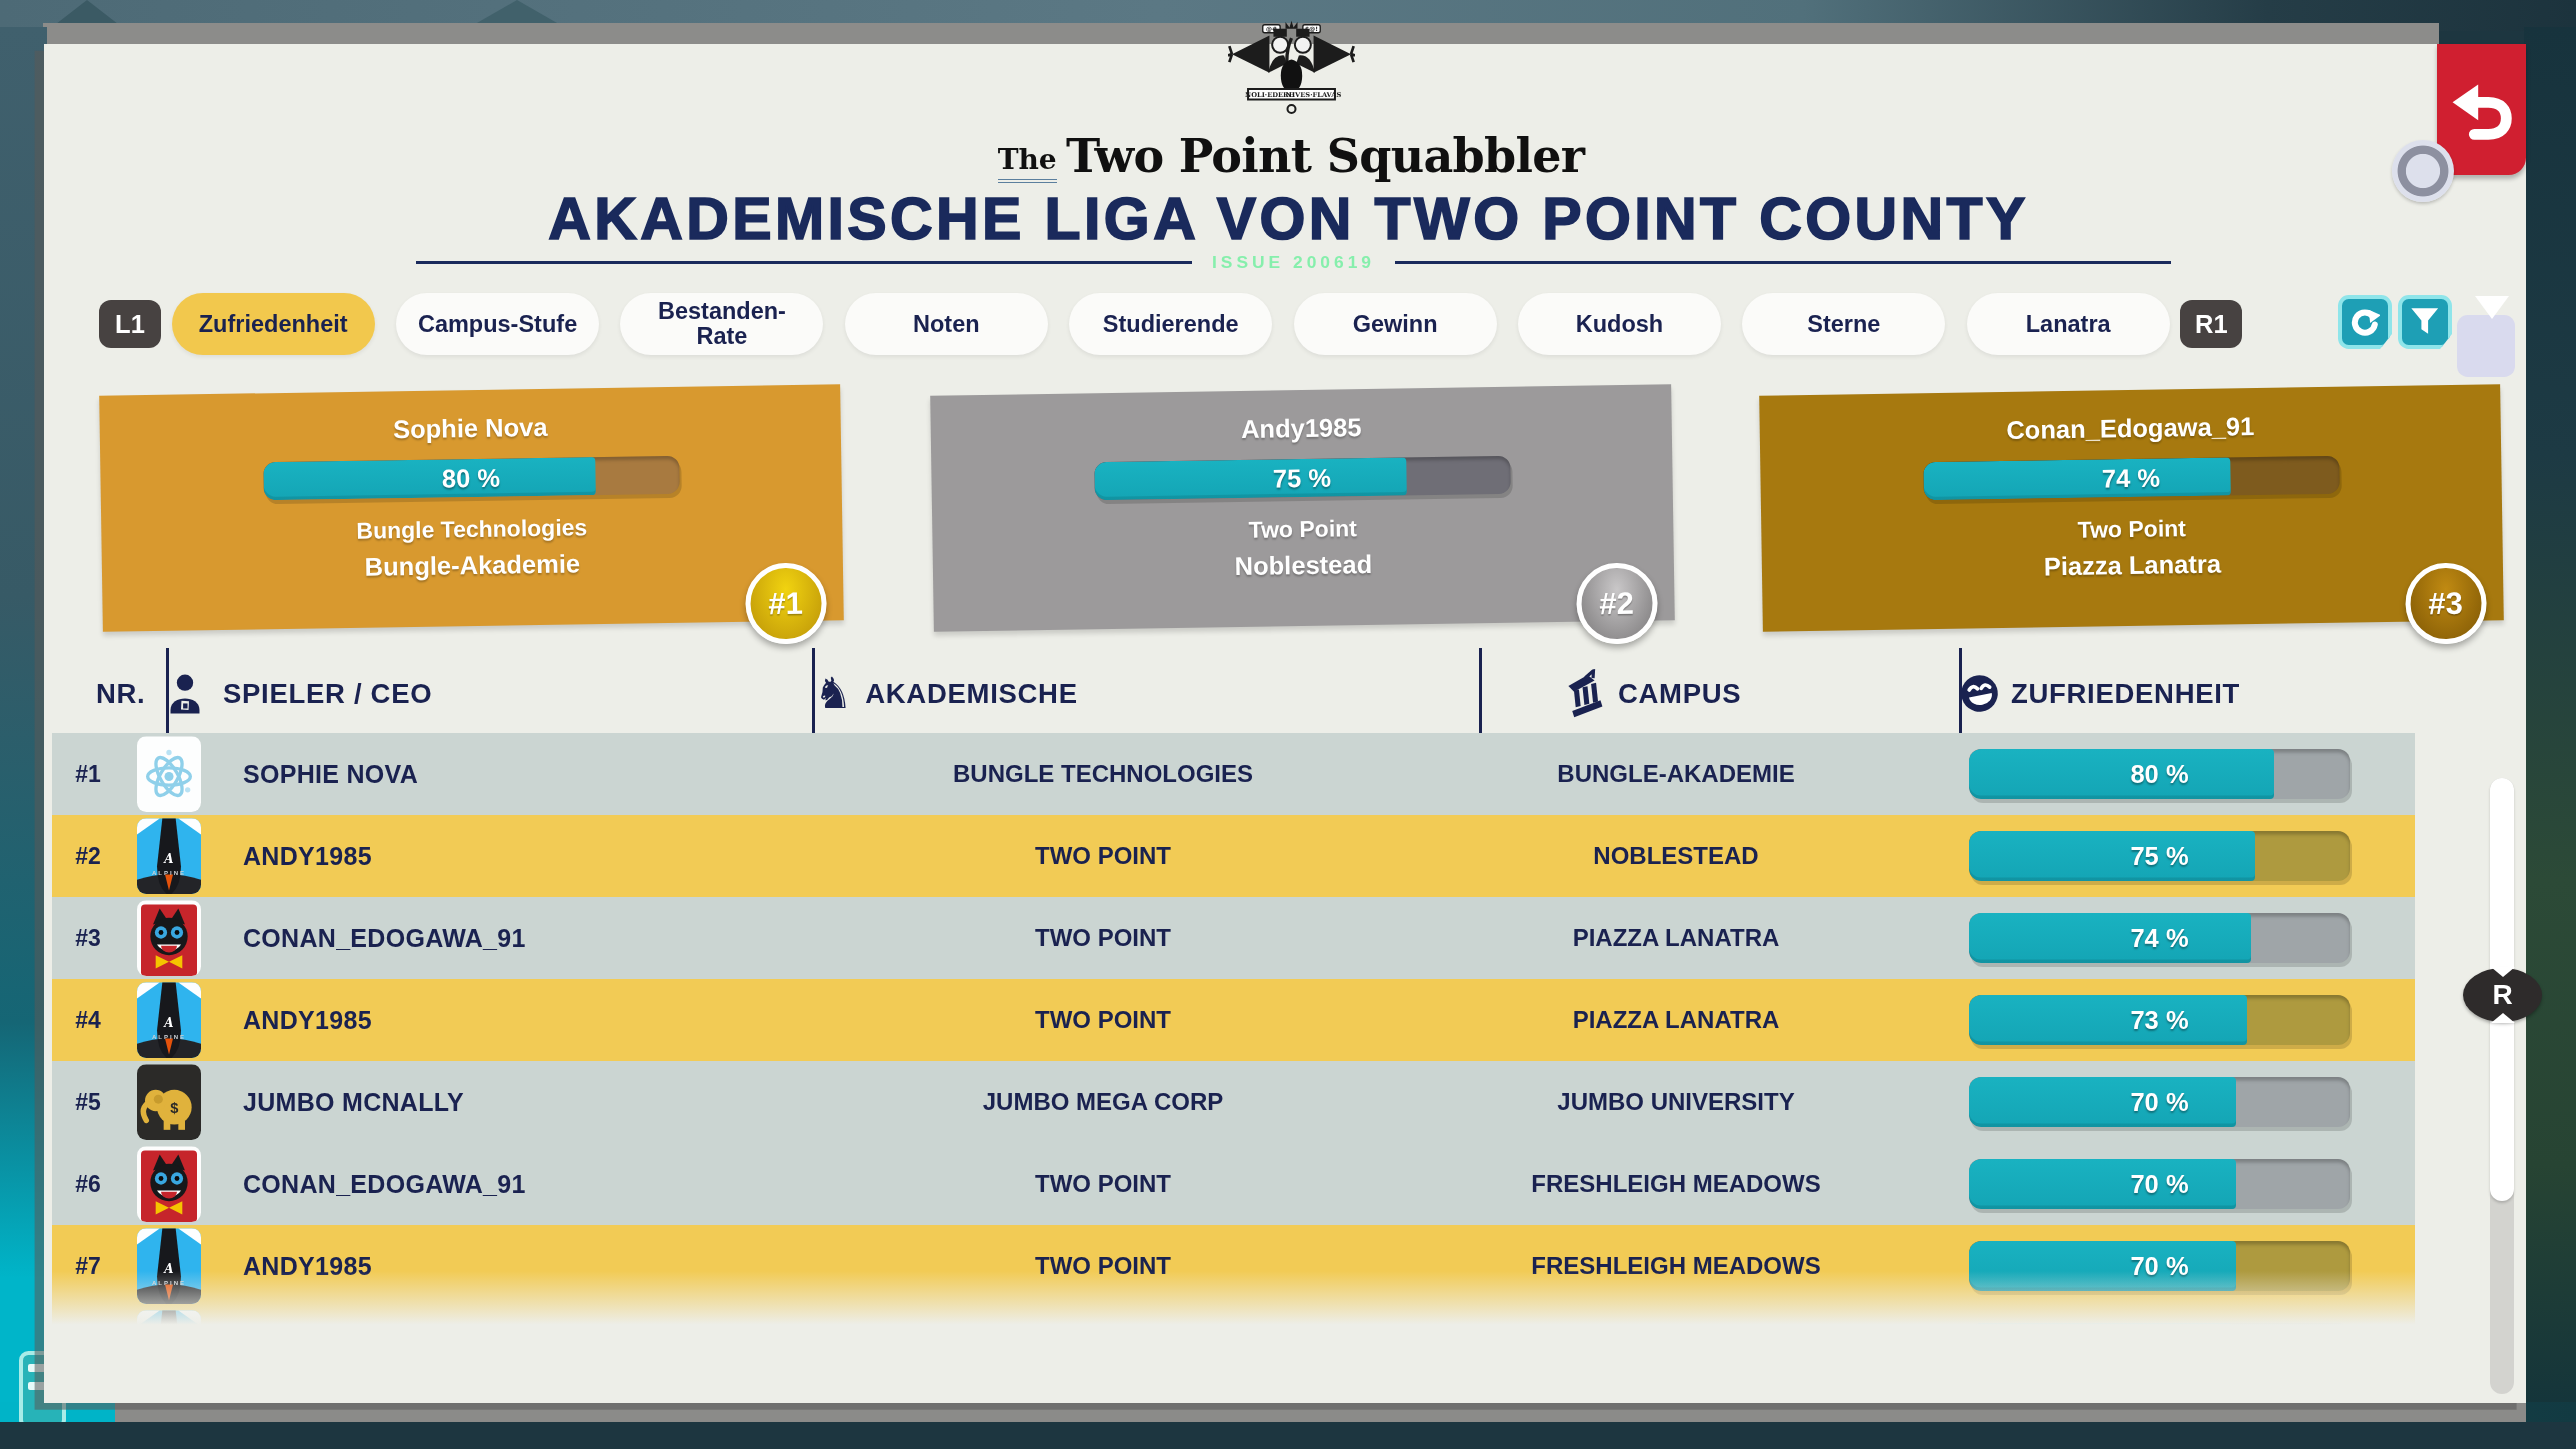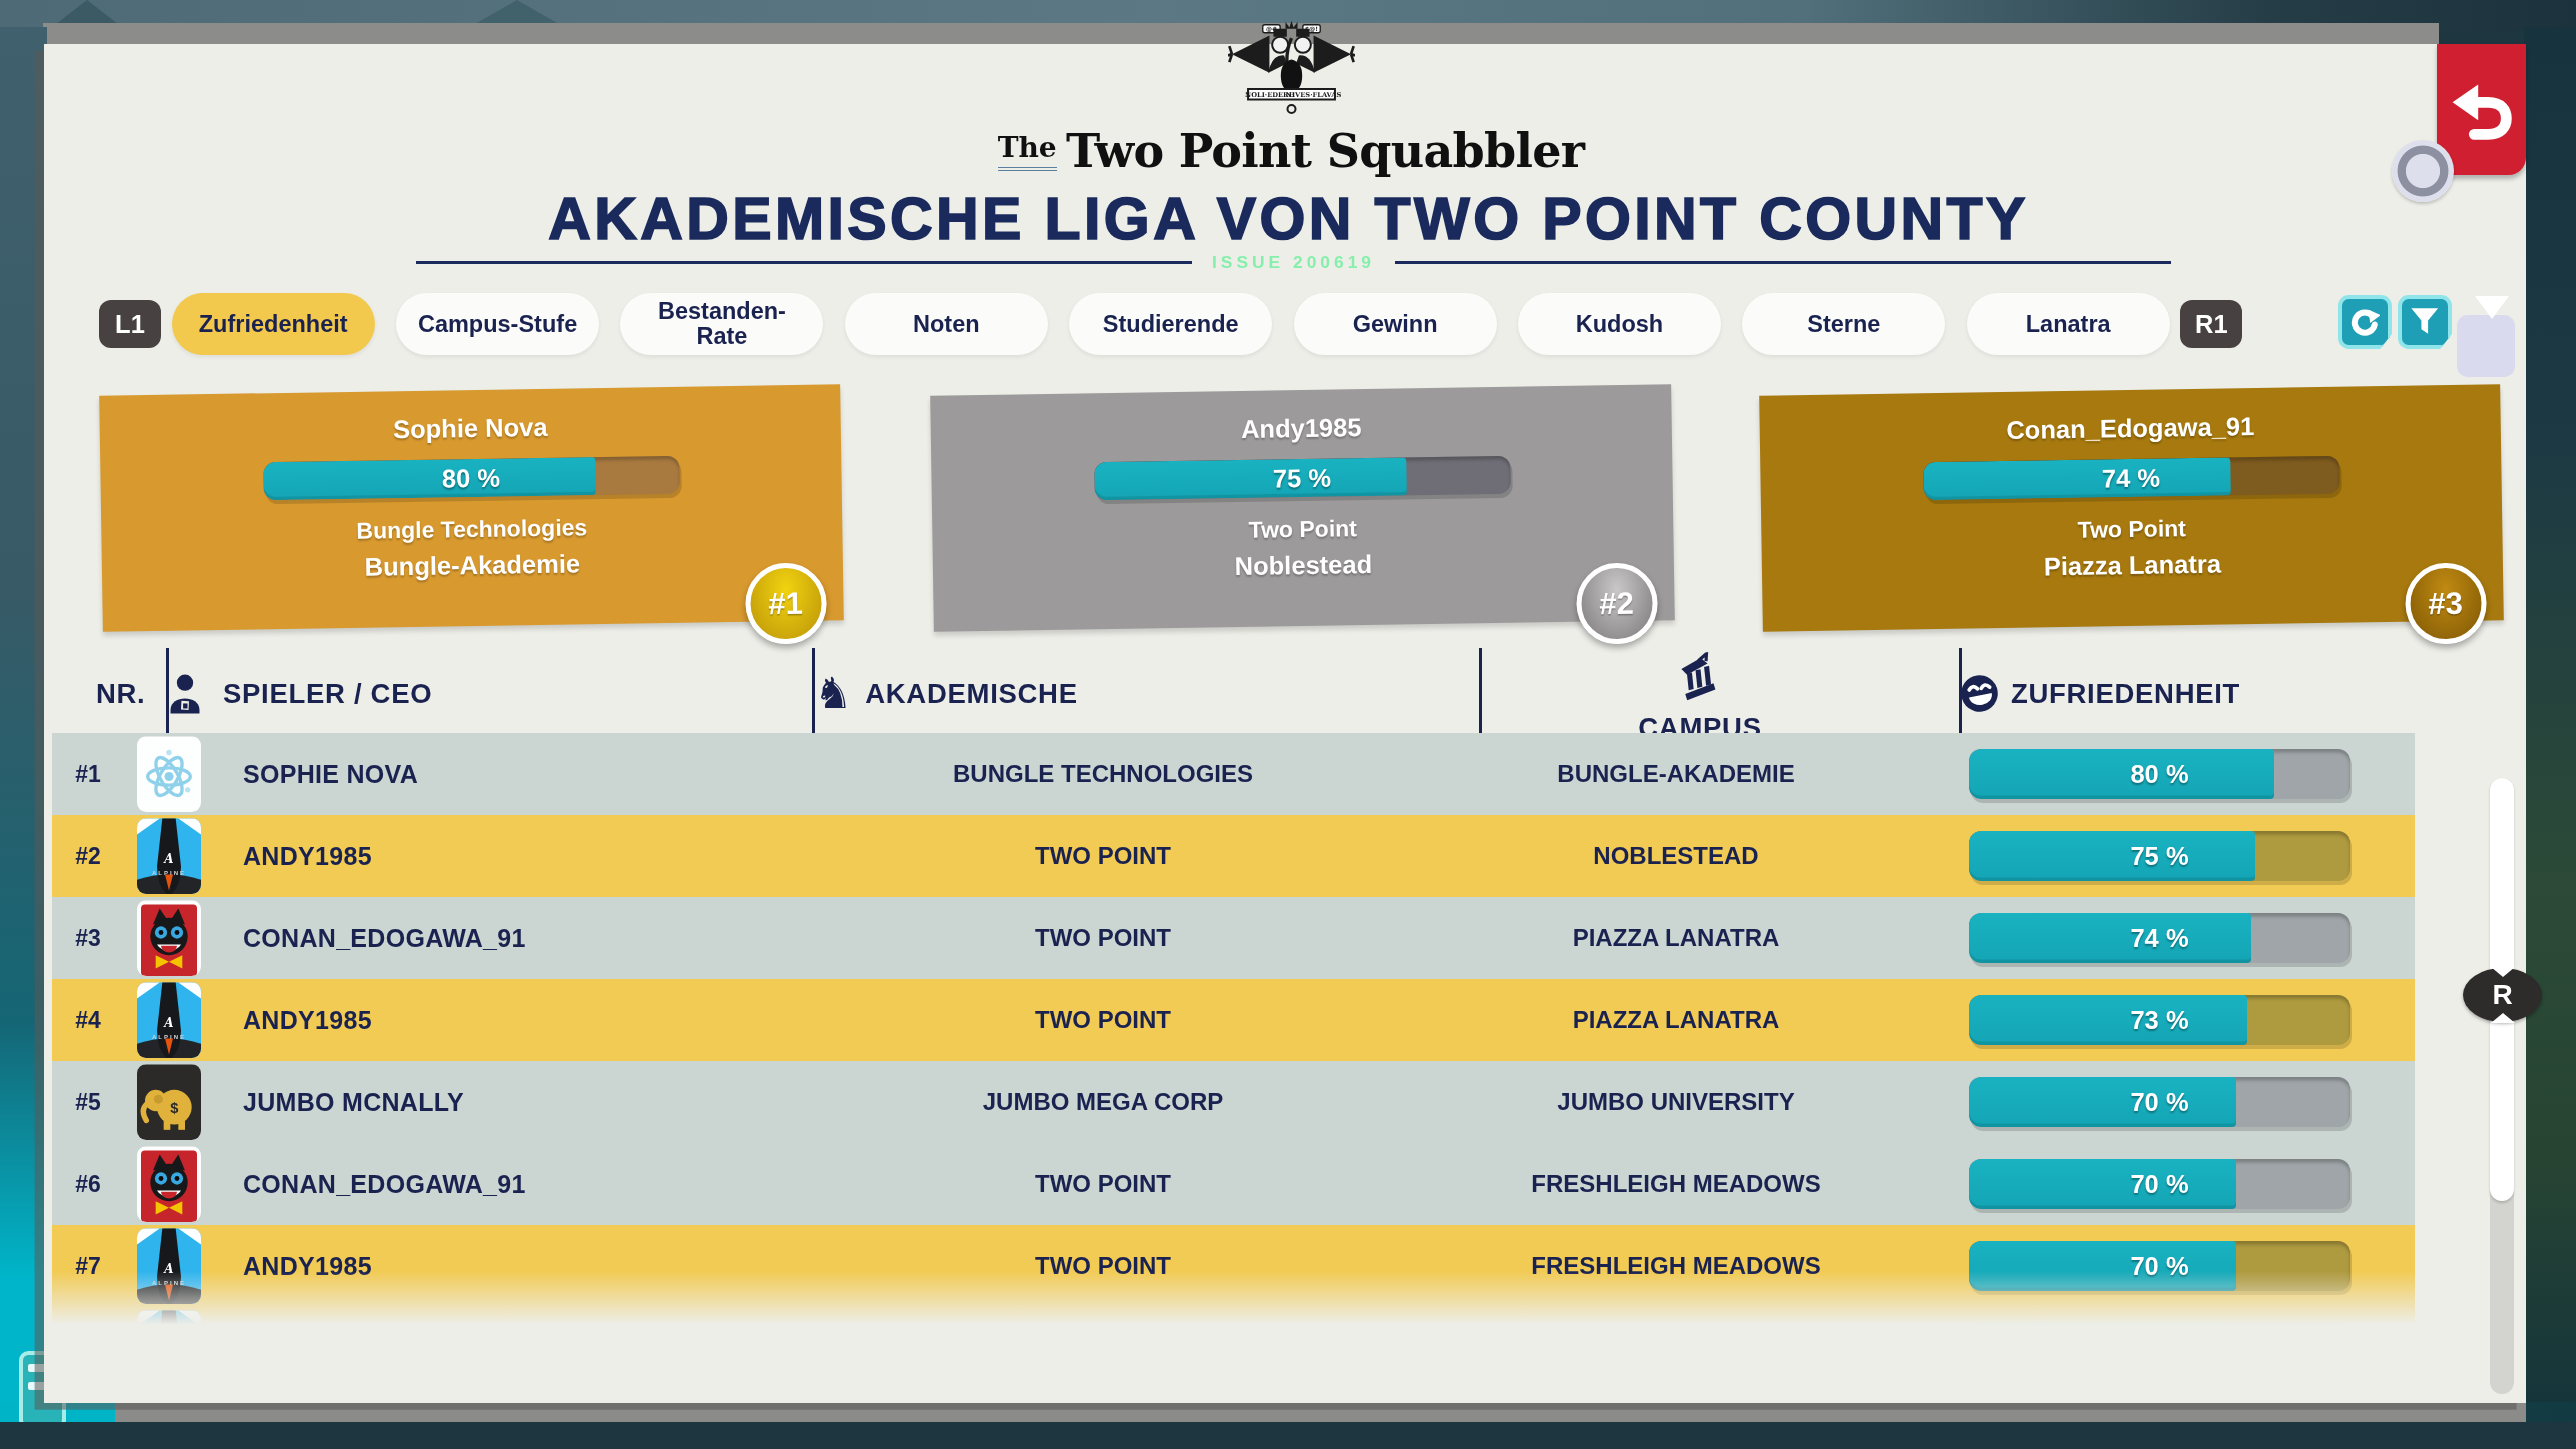--- a/index.html
+++ b/index.html
@@ -16,21 +16,21 @@
   #bg-right{left:2524px;top:27px;width:52px;height:1422px;background:linear-gradient(180deg,#17333d 0%,#1d3a44 30%,#2c4a37 60%,#274433 80%,#11323c 100%);}
   #bg-bottom{left:0;top:1402px;width:2576px;height:47px;background:linear-gradient(90deg,#00b4c8 0%,#00b4c8 16%,#12303c 30%,#142b3a 38%,#41662f 46%,#3d6030 62%,#1c4a50 76%,#123a42 100%);}
   #panel-shadow{left:115px;top:1402px;width:2411px;height:21.5px;background:#8b8b89;}
   #mini-btn{left:19px;top:1351px;width:39px;height:70px;background:#27b3b8;border:4.7px solid #a8ece8;border-radius:9.4px;}
   #mini-btn .bar1,#mini-btn .bar2{position:absolute;left:5.4px;width:17.4px;height:8px;background:#e8fbfa;border-radius:2px;}
   #mini-btn .bar1{top:9.4px;} #mini-btn .bar2{top:27px;}
   
   #panel{left:44px;top:44px;width:2482px;height:1359px;background:#EDEEE8;box-shadow:-9.4px 6.7px 0 rgba(90,90,88,0.55);}
   
   #crest{left:1228px;top:19px;width:127px;height:101px;}
-  #masthead{left:617px;top:119px;width:1348px;height:64px;display:flex;align-items:center;justify-content:center;
+  #masthead{left:617px;top:119px;width:1348px;height:64px;display:flex;align-items:flex-end;justify-content:center;
             font-family:"DejaVu Serif",serif;color:#101010;}
   #masthead .the{font-size:28px;border-bottom:4.7px double #5b7f9e;padding-bottom:2.7px;margin-right:9.4px;}
   #masthead .main{font-size:46px;letter-spacing:-0.7px;}
   #page-title{left:215px;top:185px;width:2147px;height:62px;text-align:center;font-size:59px;letter-spacing:3.4px;
               color:#1A2A5C;-webkit-text-stroke:1.7px #1A2A5C;}
   #issue-row{left:416px;top:254px;width:1755px;height:17.4px;display:flex;align-items:center;gap:20px;}
   #issue-row .rule{flex:1;height:3.4px;background:#1A2A5C;}
   #issue-row .txt{font-size:17.4px;letter-spacing:4px;color:#86efac;}
   
   #tab-bar{left:99px;top:292px;width:2167px;height:64px;display:flex;align-items:center;}
@@ -250,21 +250,21 @@
         <rect x="21" y="44" width="12" height="14" fill="#EDEEE8" transform="rotate(3 27 51)"></rect>
         <rect x="24" y="48" width="7" height="8" fill="#1A2250"></rect>
       </svg>
     </span>
     <span>SPIELER / CEO</span>
   </div>
   <div class="hcol" style="left:814px;width:666px;">
     <span style="font-family:'DejaVu Sans',sans-serif;font-size:43px;color:#1A2250;line-height:1;">♞</span>
     <span>AKADEMISCHE</span>
   </div>
-  <div class="hcol" style="left:1460px;width:480px;flex-direction:column;">
+  <div class="hcol" style="left:1568px;width:480px;">
     <span>
       <svg viewBox="0 0 60 74" width="38" height="47" style="transform:rotate(-6deg);">
         <polyline points="30,12 44,2 42,14" fill="none" stroke="#1A2250" stroke-width="5"></polyline>
         <polygon points="2,22 34,8 44,18 10,32" fill="#1A2250"></polygon>
         <rect x="10" y="32" width="8" height="26" fill="#1A2250" transform="skewY(-8)"></rect>
         <rect x="24" y="30" width="8" height="28" fill="#1A2250" transform="skewY(-8)"></rect>
         <rect x="38" y="28" width="8" height="30" fill="#1A2250" transform="skewY(-8)"></rect>
         <polygon points="4,62 50,50 52,60 6,72" fill="#1A2250"></polygon>
       </svg>
     </span>

